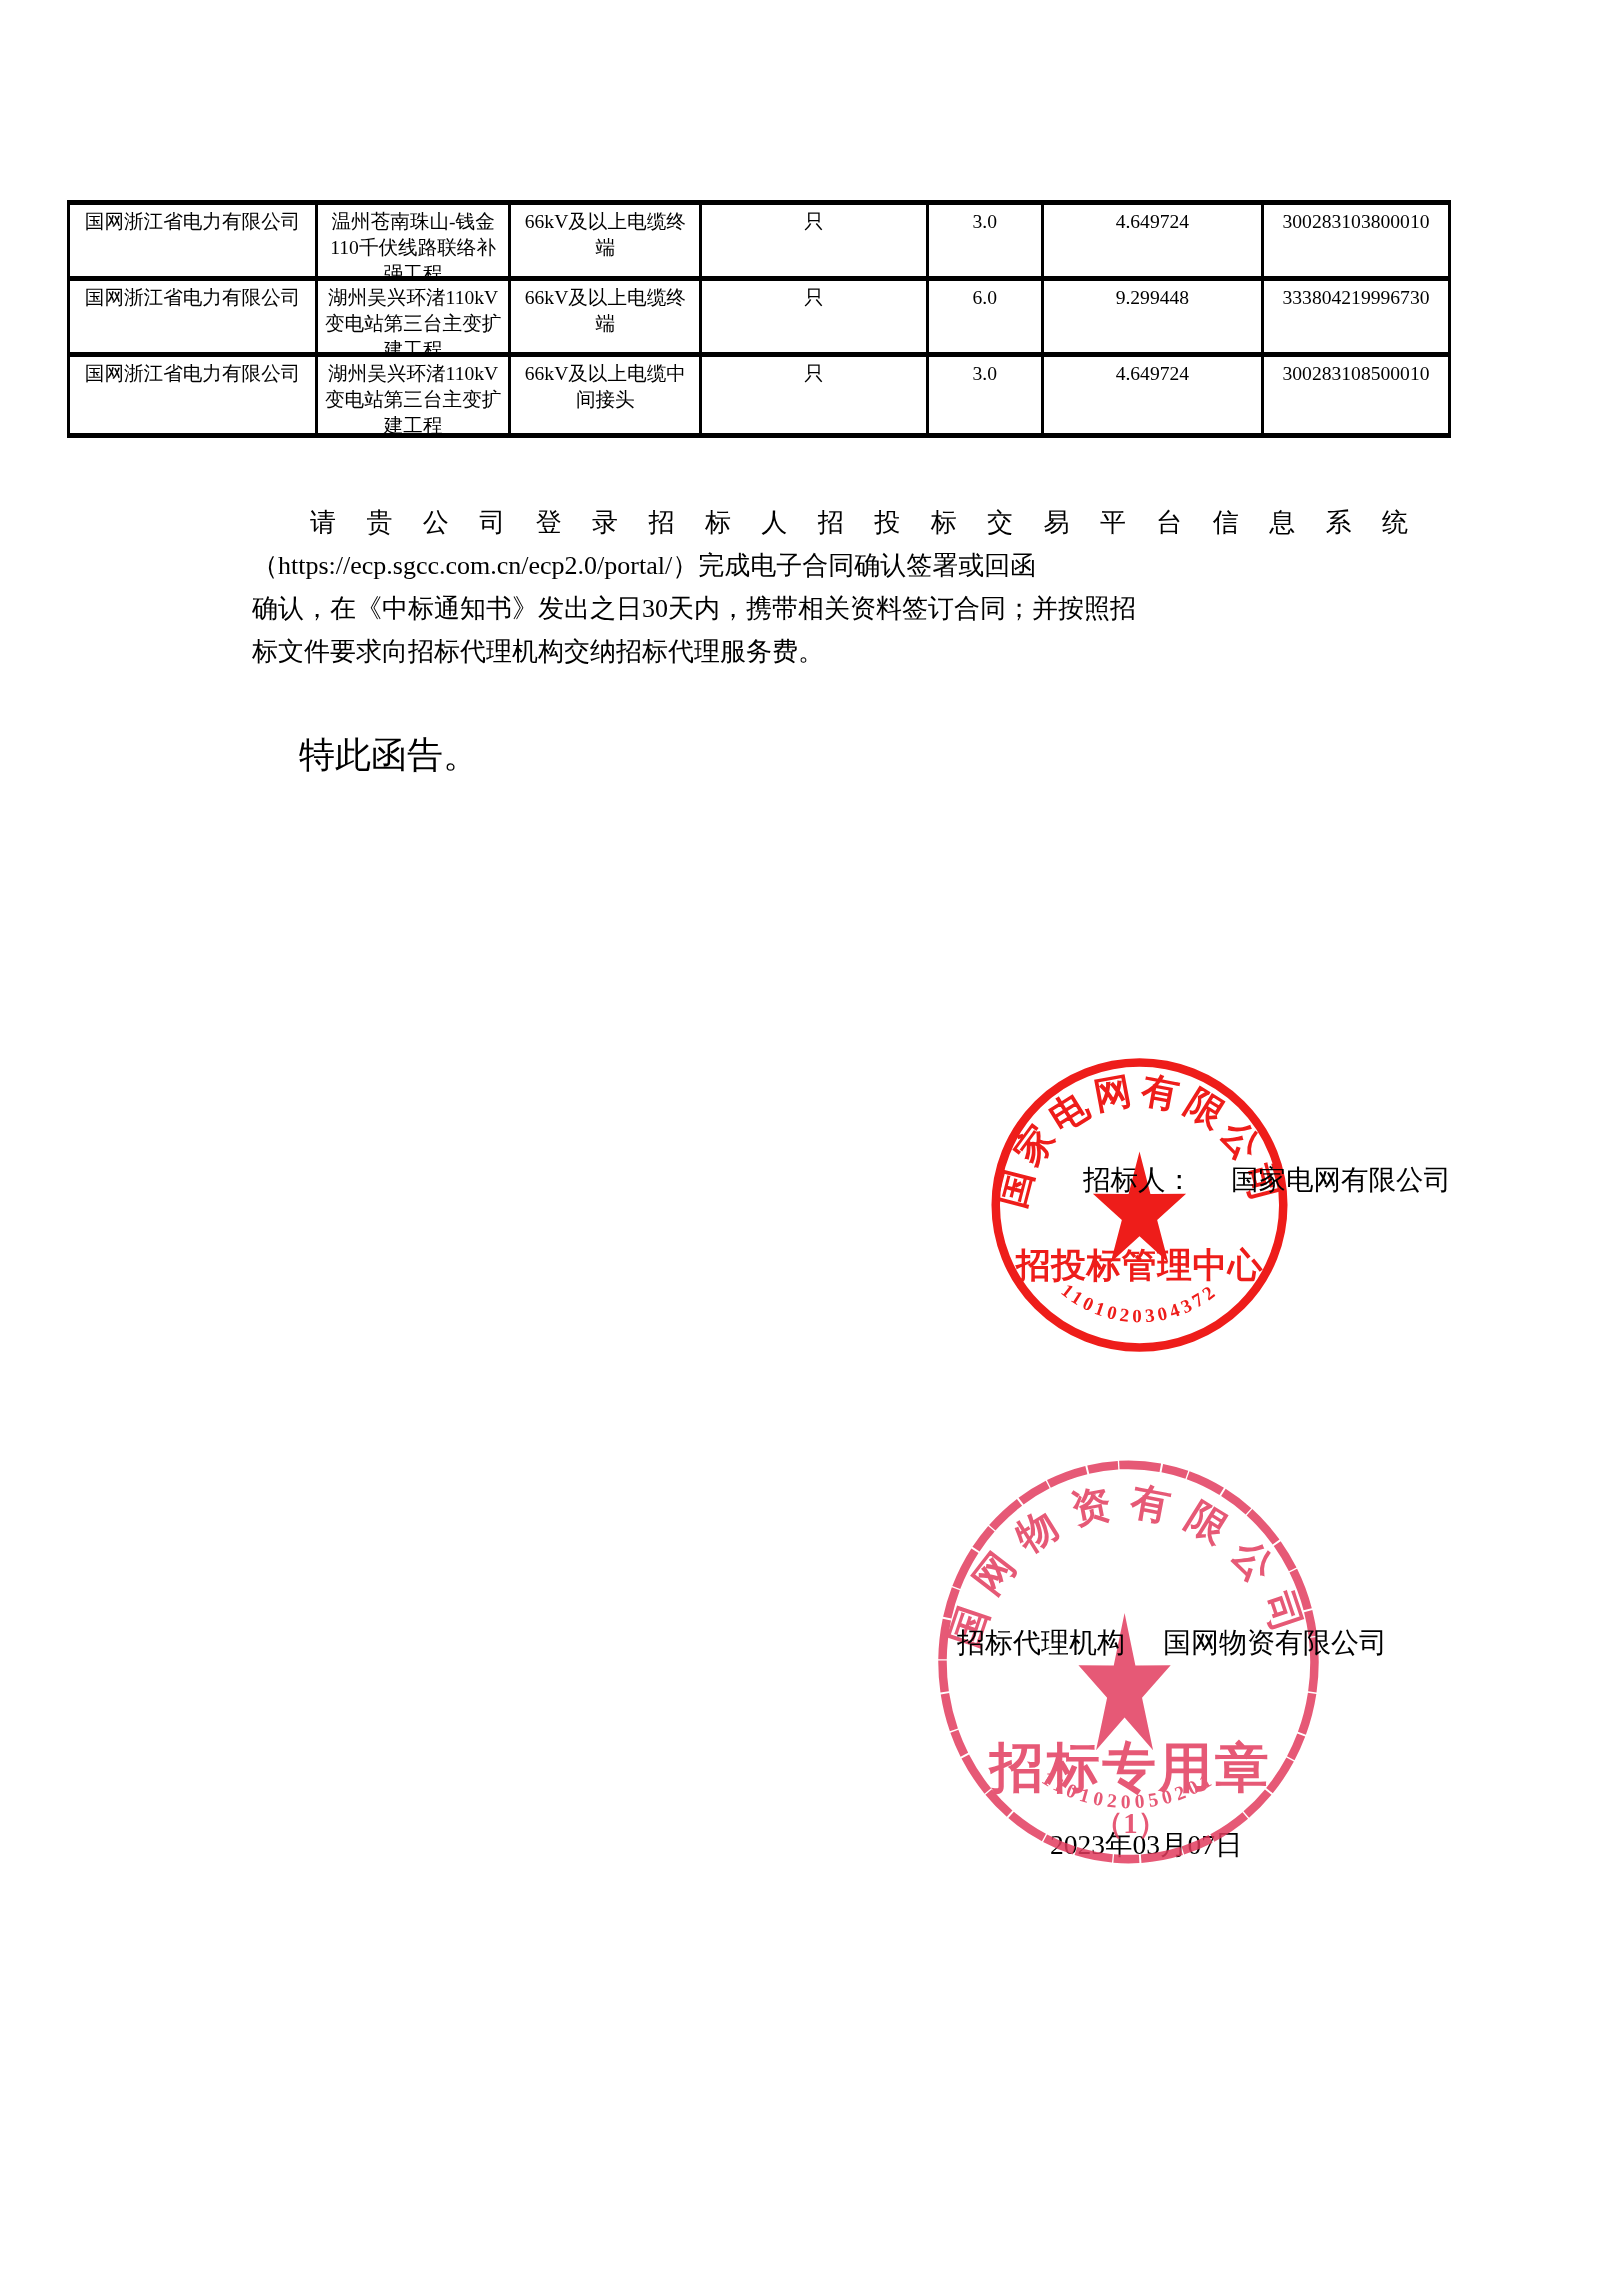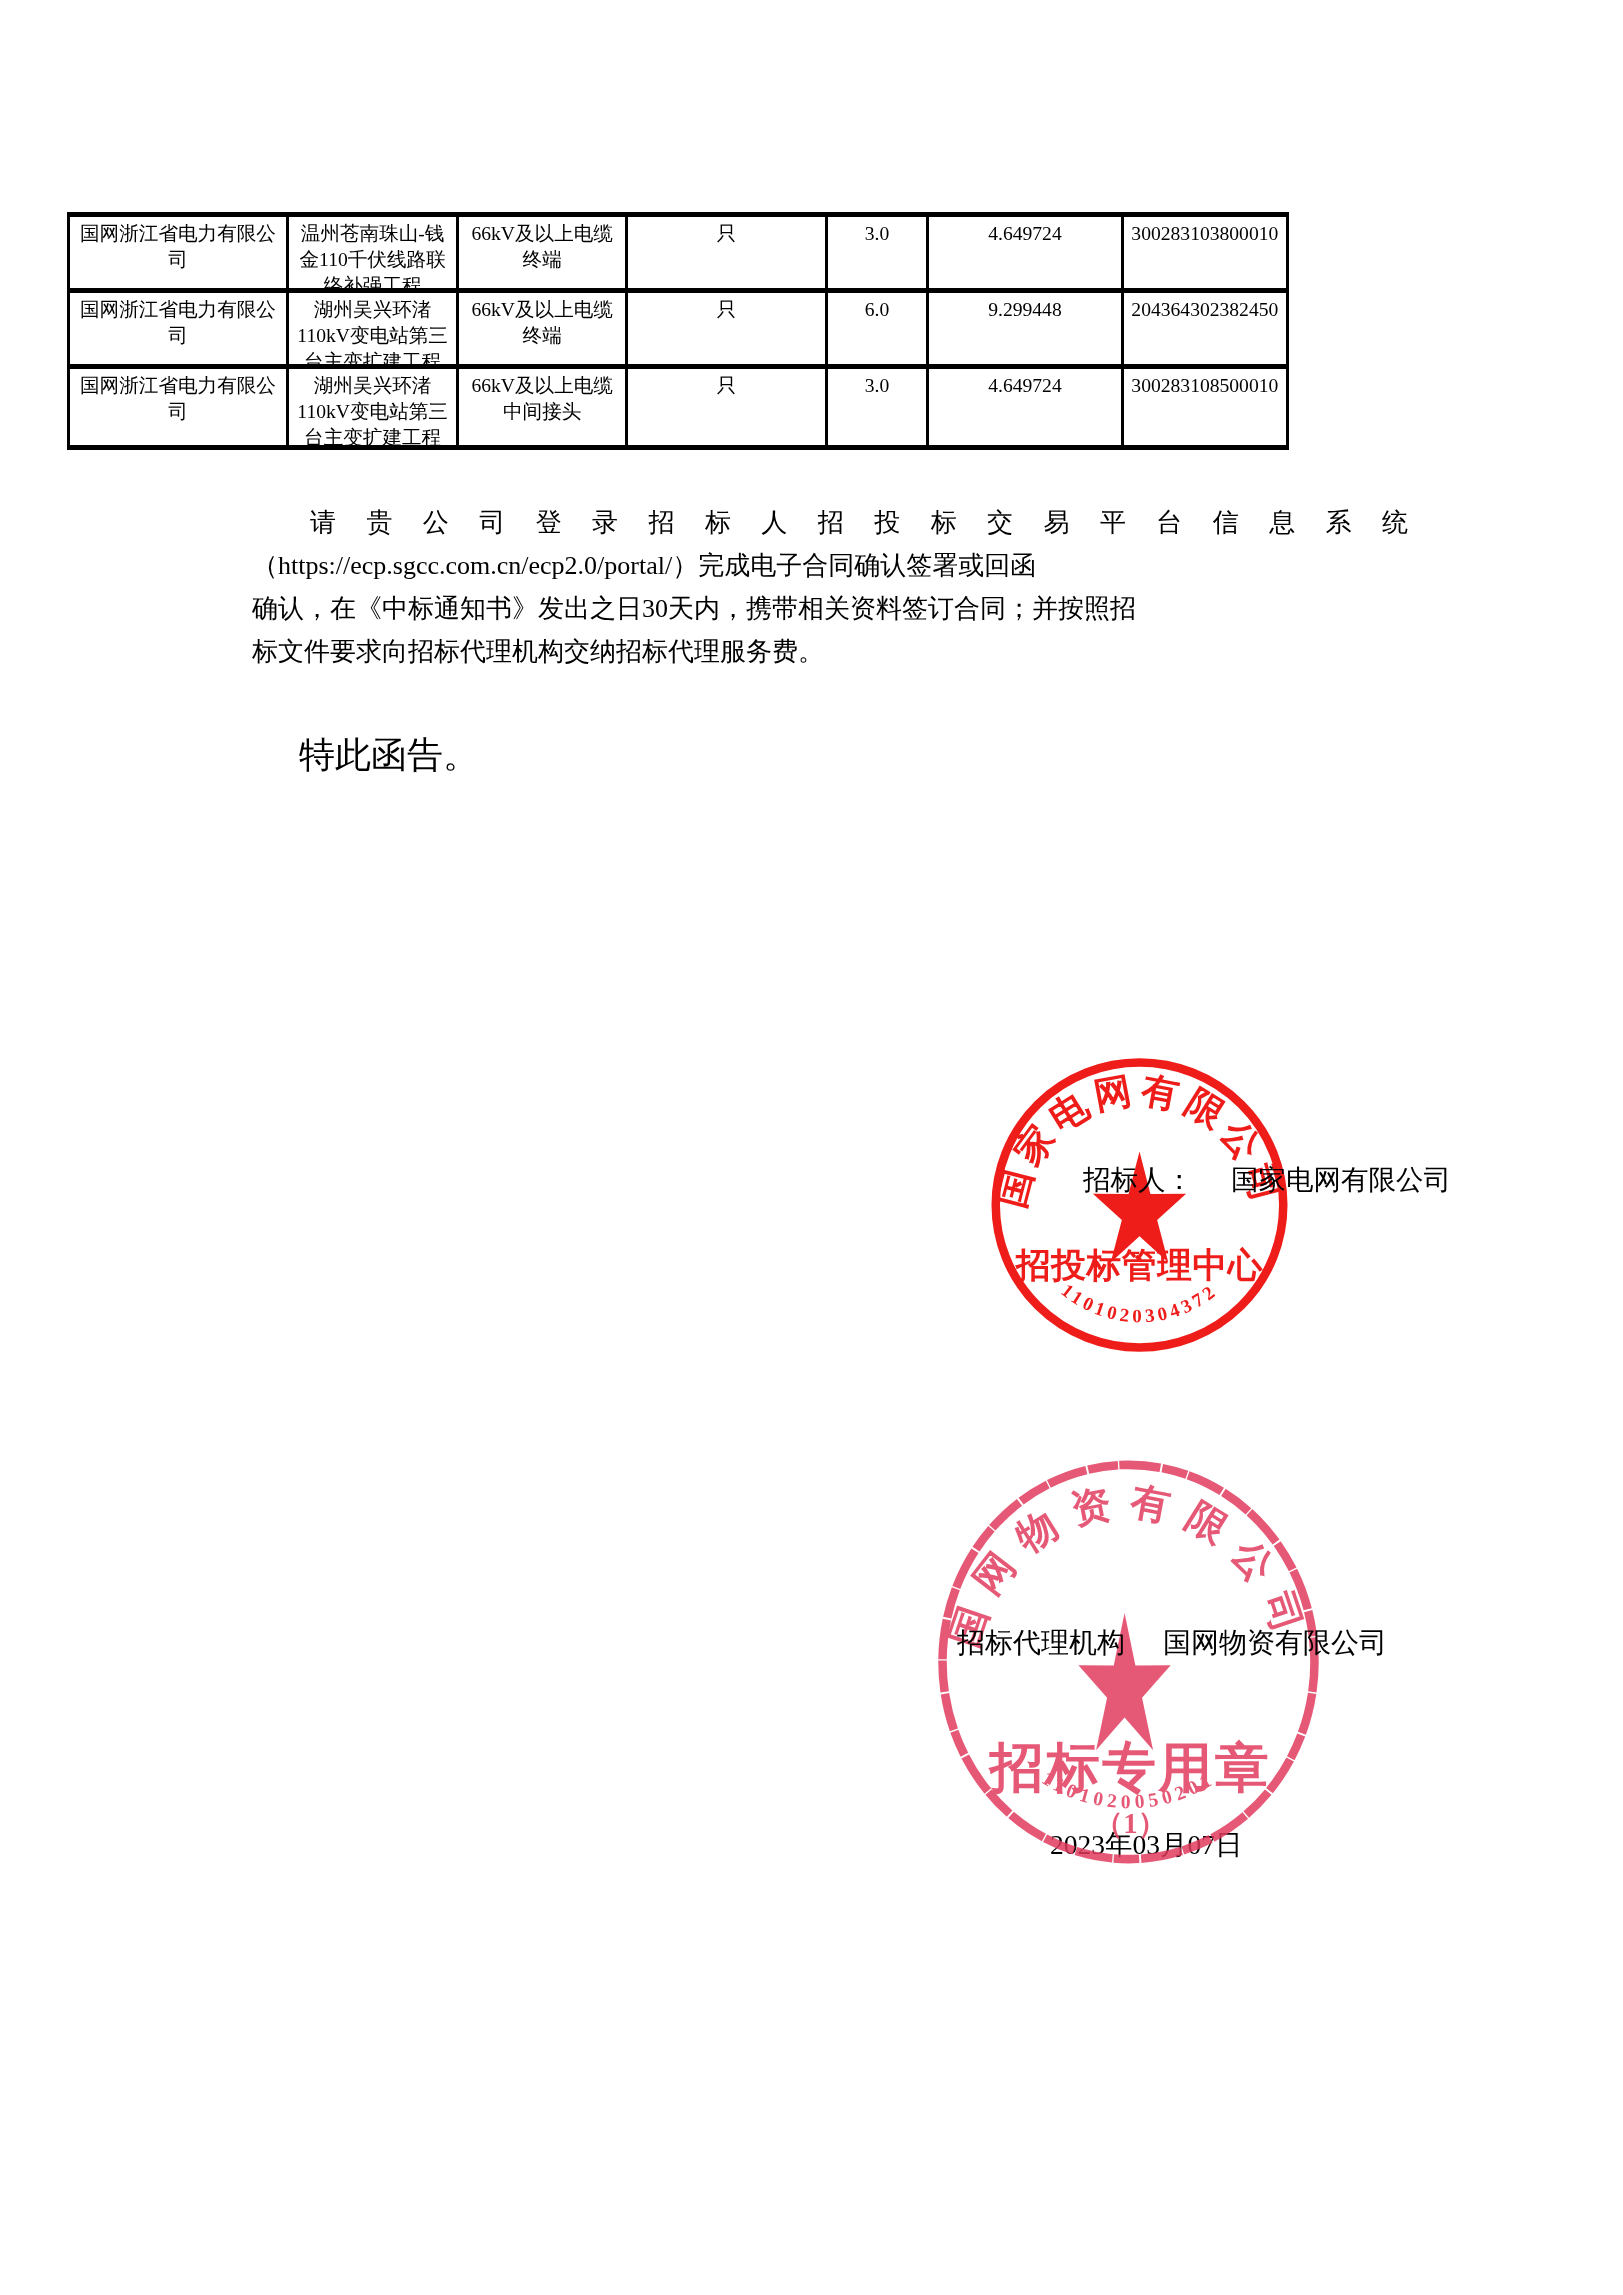--- a/index.html
+++ b/index.html
@@ -8,22 +8,22 @@
     width:1623px;height:2295px;
     background:#ffffff;
     margin:0 auto;
     overflow:hidden;
     font-family:"Liberation Serif","DejaVu Serif",serif;
     color:#000;
   }
 
   
   #award-table{
-    position:absolute;left:67px;top:212px;
-    width:1222px;height:238px;
+    position:absolute;left:67px;top:200px;
+    width:1384px;height:238px;
     box-sizing:border-box;
     border-top:5.9px solid #000;
     border-bottom:5.9px solid #000;
     border-left:3.3px solid #000;
     border-right:3.3px solid #000;
     display:grid;
     grid-template-columns:410fr 319fr 316fr 374fr 190fr 364fr 304fr;
     grid-template-rows:repeat(3,1fr);
   }
   .cell{
@@ -81,21 +81,21 @@
     <div class="cell">3.0</div>
     <div class="cell">4.649724</div>
     <div class="cell c-last">300283103800010</div>
 
     <div class="cell">国网浙江省电力有限公司</div>
     <div class="cell">湖州吴兴环渚110kV变电站第三台主变扩建工程</div>
     <div class="cell">66kV及以上电缆终端</div>
     <div class="cell">只</div>
     <div class="cell">6.0</div>
     <div class="cell">9.299448</div>
-    <div class="cell c-last">204364302382450</div>
+    <div class="cell c-last">333804219996730</div>
 
     <div class="cell r-last">国网浙江省电力有限公司</div>
     <div class="cell r-last">湖州吴兴环渚110kV变电站第三台主变扩建工程</div>
     <div class="cell r-last">66kV及以上电缆中间接头</div>
     <div class="cell r-last">只</div>
     <div class="cell r-last">3.0</div>
     <div class="cell r-last">4.649724</div>
     <div class="cell r-last c-last">300283108500010</div>
   </div>
 

